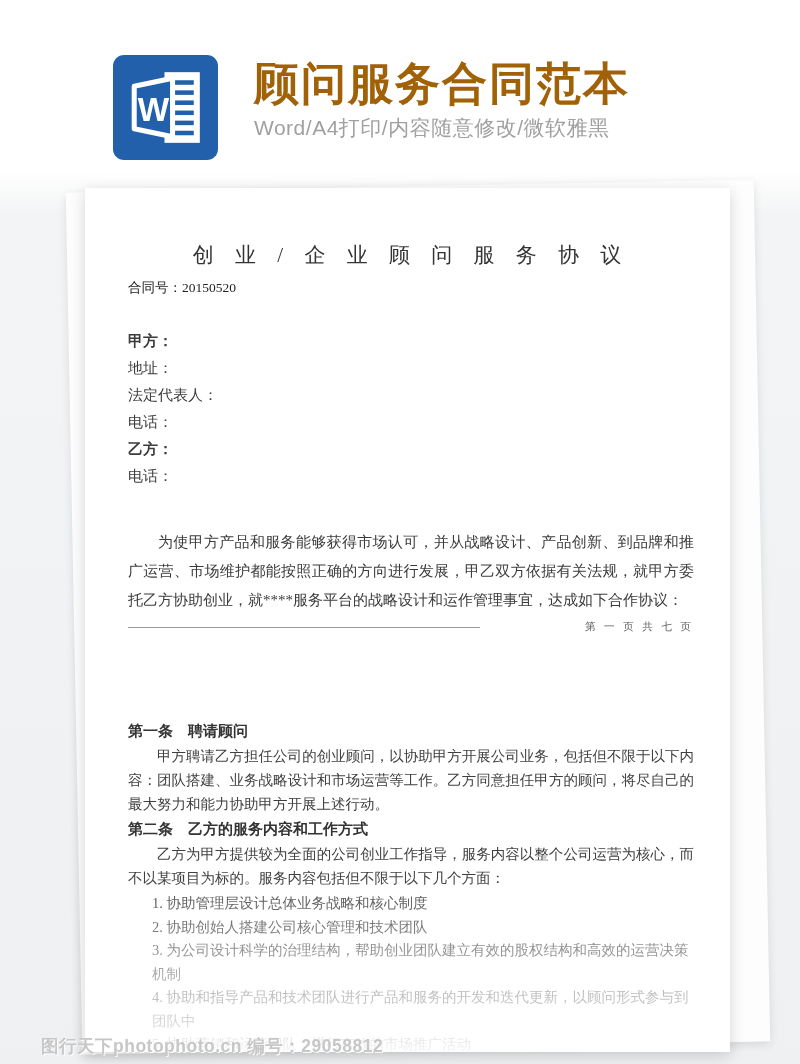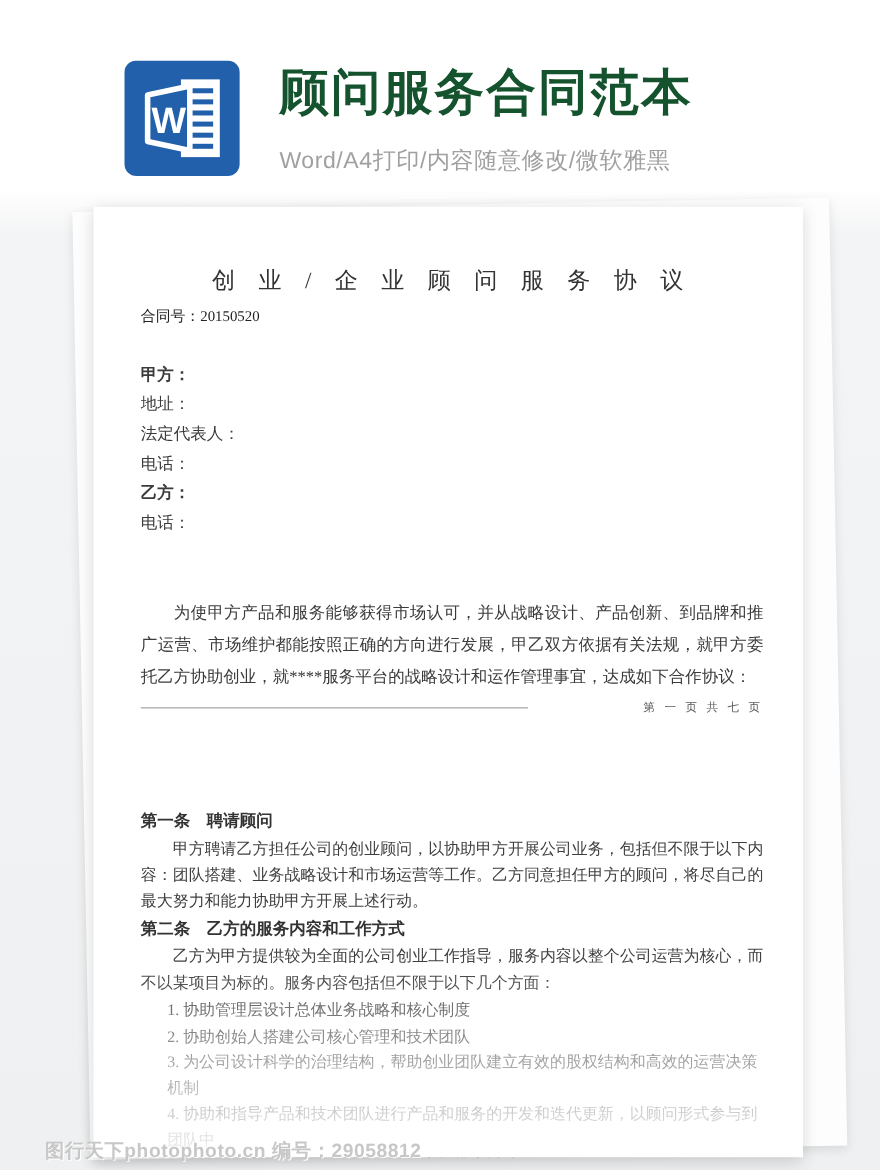--- a/index.html
+++ b/index.html
@@ -8,24 +8,24 @@
     position: relative;
     font-family: "Liberation Sans", sans-serif;
     background: linear-gradient(180deg, #ffffff 0px, #ffffff 170px, #f3f4f5 215px, #eef0f1 1064px);
   }
 
   
   .header { position: absolute; top: 55px; left: 113px; display: flex; align-items: flex-start; }
   .word-icon { width: 105px; height: 105px; flex: 0 0 auto; }
   .header-text { margin-left: 36px; padding-top: 4px; }
   .page-title {
-    font-size: 45px; font-weight: 700; color: #14532d;
+    font-size: 45px; font-weight: 700; color: #a16207;
     letter-spacing: 2px; line-height: 1.1;
   }
-  .page-subtitle { margin-top: 23px; font-size: 21px; color: #a0a0a0; letter-spacing: 0.5px; }
+  .page-subtitle { margin-top: 5px; font-size: 21px; color: #a0a0a0; letter-spacing: 0.5px; }
 
   
   .back-sheet {
     position: absolute; left: 74px; top: 186px; width: 688px; height: 862px;
     background: #fdfdfd; transform: rotate(-1.1deg); transform-origin: 50% 50%;
     box-shadow: 0 3px 10px rgba(0,0,0,0.10);
   }
   .page {
     position: absolute; left: 85px; top: 188px; width: 645px; height: 864px;
     background: #ffffff; box-shadow: 0 4px 14px rgba(0,0,0,0.16);
@@ -39,21 +39,21 @@
     font-size: 21px; font-weight: 500; letter-spacing: 8px; color: #333;
     line-height: 30px; white-space: nowrap;
   }
   .contract-no { margin-top: 8px; text-align: left; font-size: 13.5px; line-height: 20px; color: #222; }
 
   .fields { margin-top: 30px; font-size: 15px; }
   .field-row { line-height: 27px; }
   .field-row.bold { font-weight: 700; }
 
   .intro {
-    margin-top: 54px; font-size: 15px; line-height: 29px;
+    margin-top: 38px; font-size: 15px; line-height: 29px;
     text-indent: 2em; text-align: justify; color: #3b3b3b;
   }
 
   .footrow { margin-top: 4px; display: flex; align-items: center; height: 16px; }
   .rule { width: 352px; height: 1px; background: #9c9c9c; }
   .pagenum { margin-left: auto; font-size: 10.5px; letter-spacing: 3px; color: #5a5a5a; white-space: nowrap; }
 
   .sections { margin-top: 83px; }
   .sec-heading { font-size: 15px; font-weight: 700; line-height: 26px; color: #333; }
   .sec-para {

